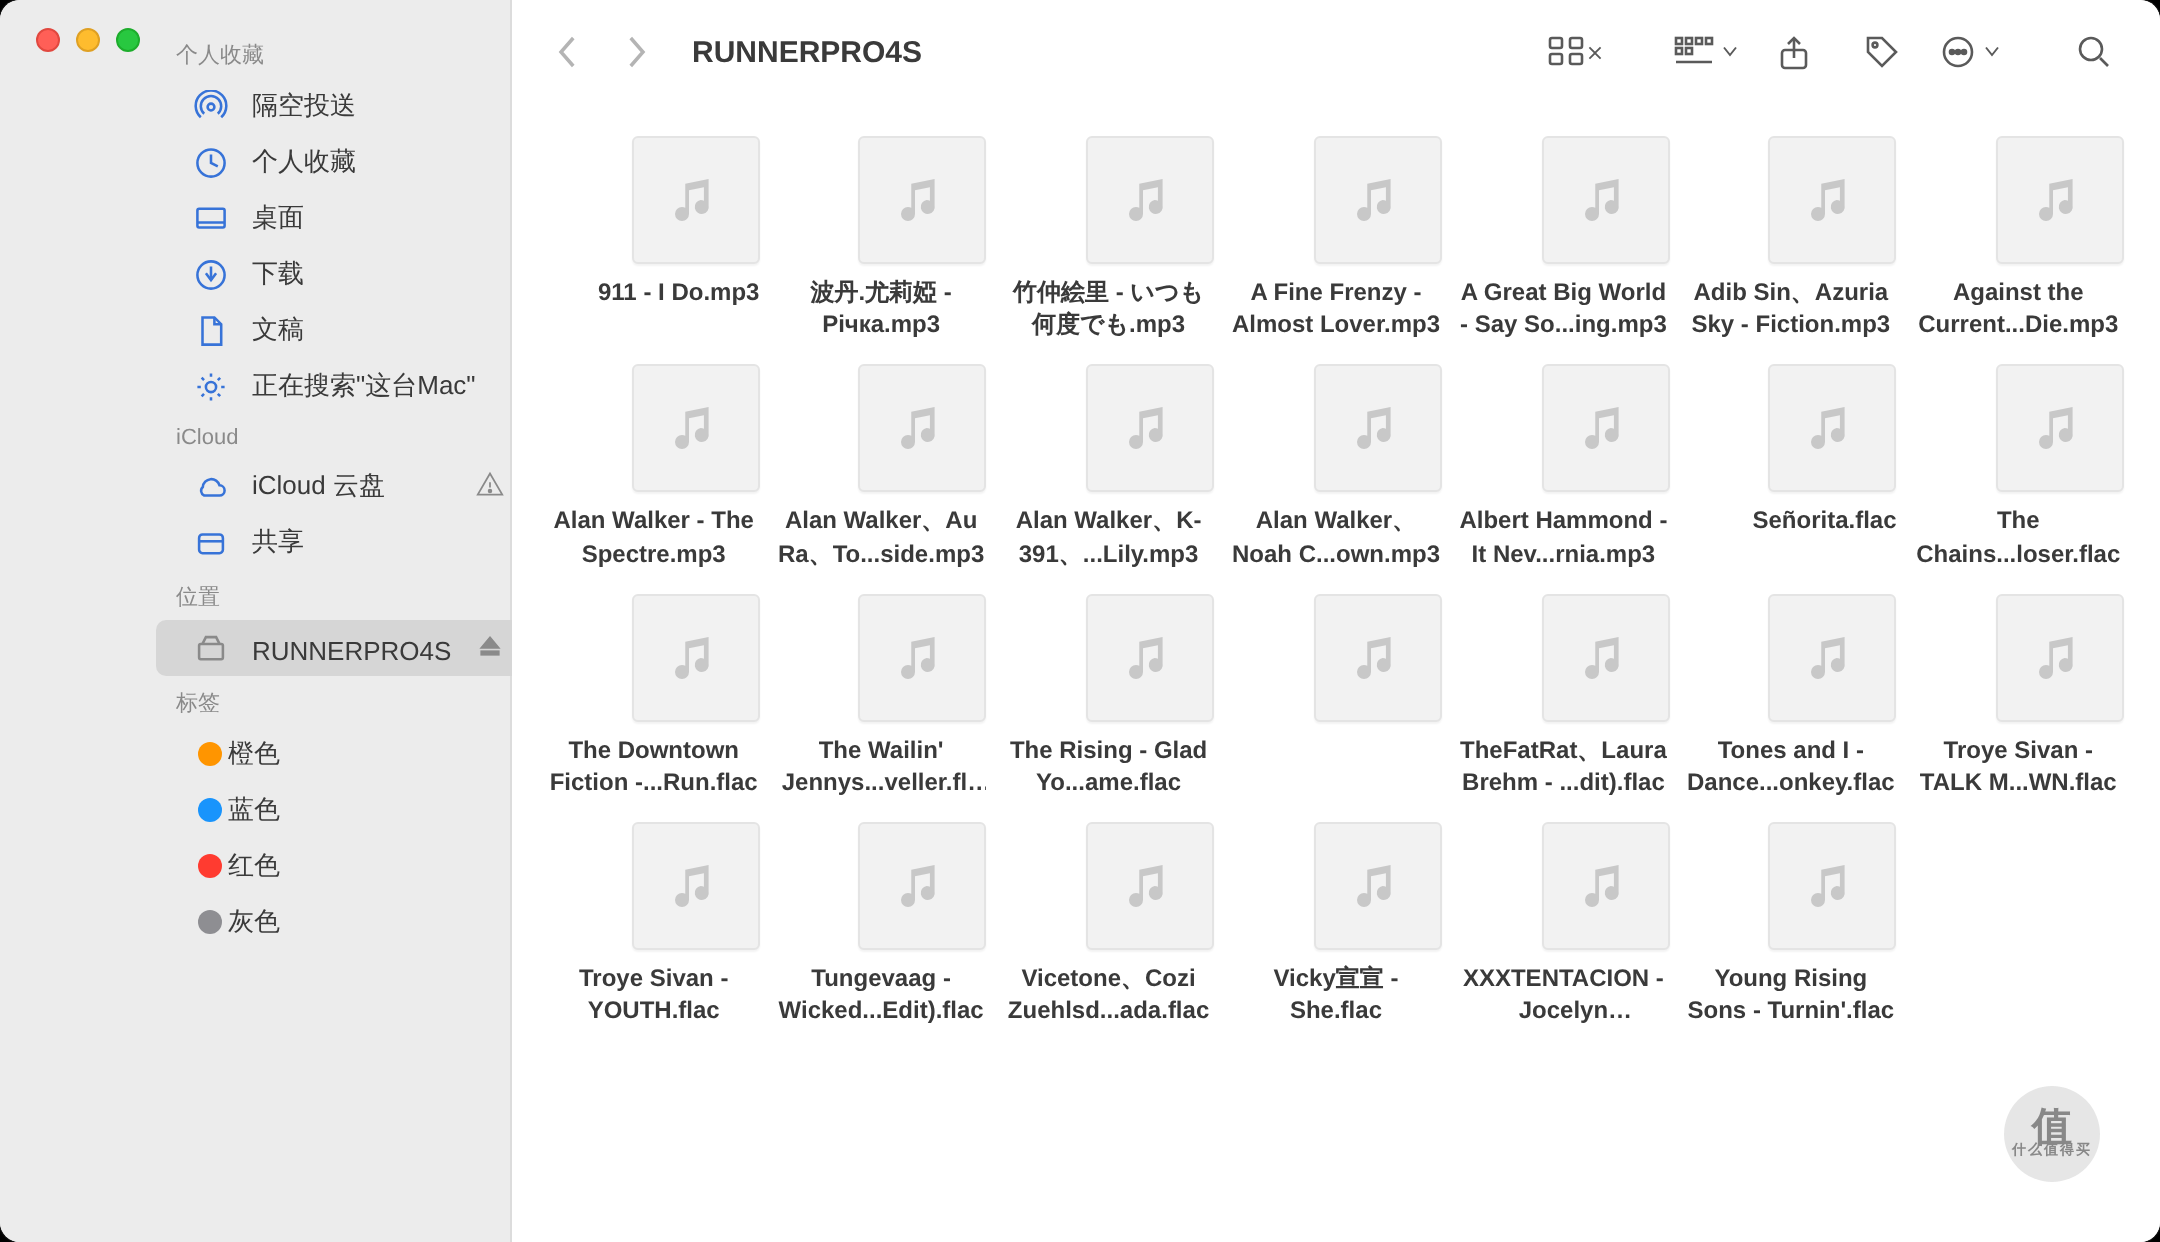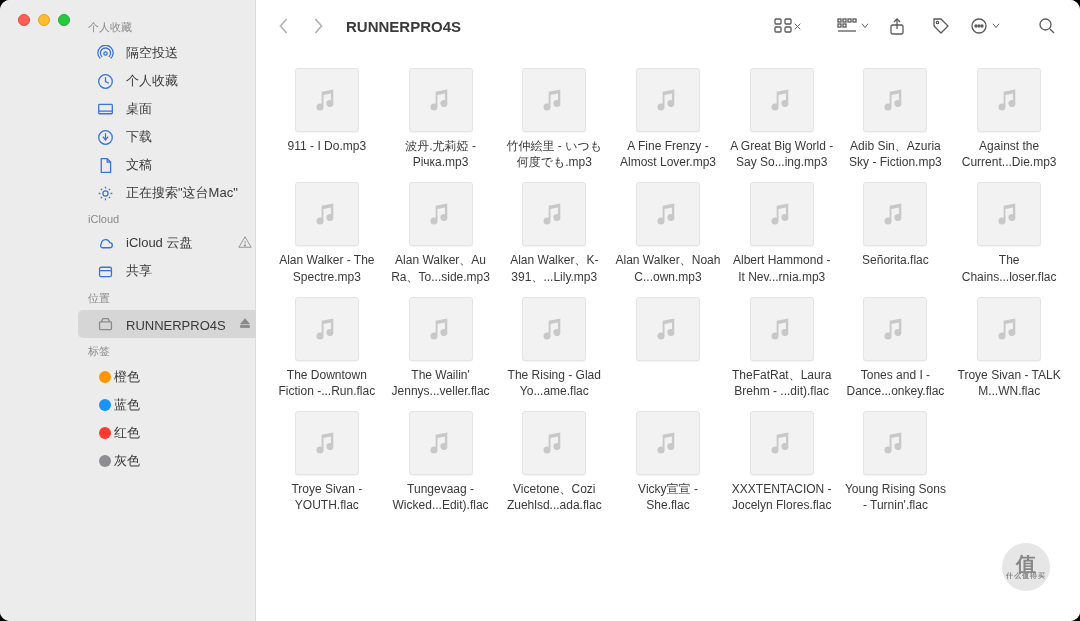--- a/index.html
+++ b/index.html
@@ -32,21 +32,21 @@
 .nav-btn svg { width: 14px; height: 18px; stroke: currentColor; fill: none; stroke-width: 2; }
 .title { font-size: 15px; font-weight: 600; color: #3a3a3a; margin-left: 6px; }
 .spacer { flex: 1; }
 .tb-btn { width: 34px; height: 28px; display: flex; align-items: center; justify-content: center; color: #5a5a5a; }
 .tb-btn svg { stroke: #5a5a5a; fill: none; stroke-width: 1.3; }
 .tb-group { display: flex; align-items: center; gap: 12px; }
 .chev { width: 7px; height: 7px; }
 
 
 .files { flex: 1; padding: 16px 18px; display: grid; grid-template-columns: repeat(7, 1fr); gap: 12px 8px; align-content: start; overflow: auto; }
-.file { display: flex; flex-direction: column; align-items: center; text-align: center; }
+.file { display: flex; flex-direction: column; align-items: flex-end; text-align: center; font-weight: bold; }
 .thumb { width: 64px; height: 64px; background: #f2f2f2; border: 1px solid #e4e4e4; border-radius: 3px; display: flex; align-items: center; justify-content: center; margin-bottom: 6px; box-shadow: 0 1px 1px rgba(0,0,0,.05); }
 .thumb svg { width: 28px; height: 28px; fill: #c8c8c8; }
 .fname { font-size: 12px; color: #3a3a3a; line-height: 1.35; max-width: 108px; word-break: break-word; overflow: hidden; display: -webkit-box; -webkit-line-clamp: 2; -webkit-box-orient: vertical; }
 
 .watermark { position: fixed; right: 30px; bottom: 30px; width: 48px; height: 48px; border-radius: 50%; background: rgba(220,220,220,.7); display: flex; align-items: center; justify-content: center; font-size: 20px; font-weight: 700; color: #888; flex-direction: column; line-height: .9; }
 .watermark small { font-size: 7px; letter-spacing: 1px; }
 </style>
 </head>
 <body>
 

